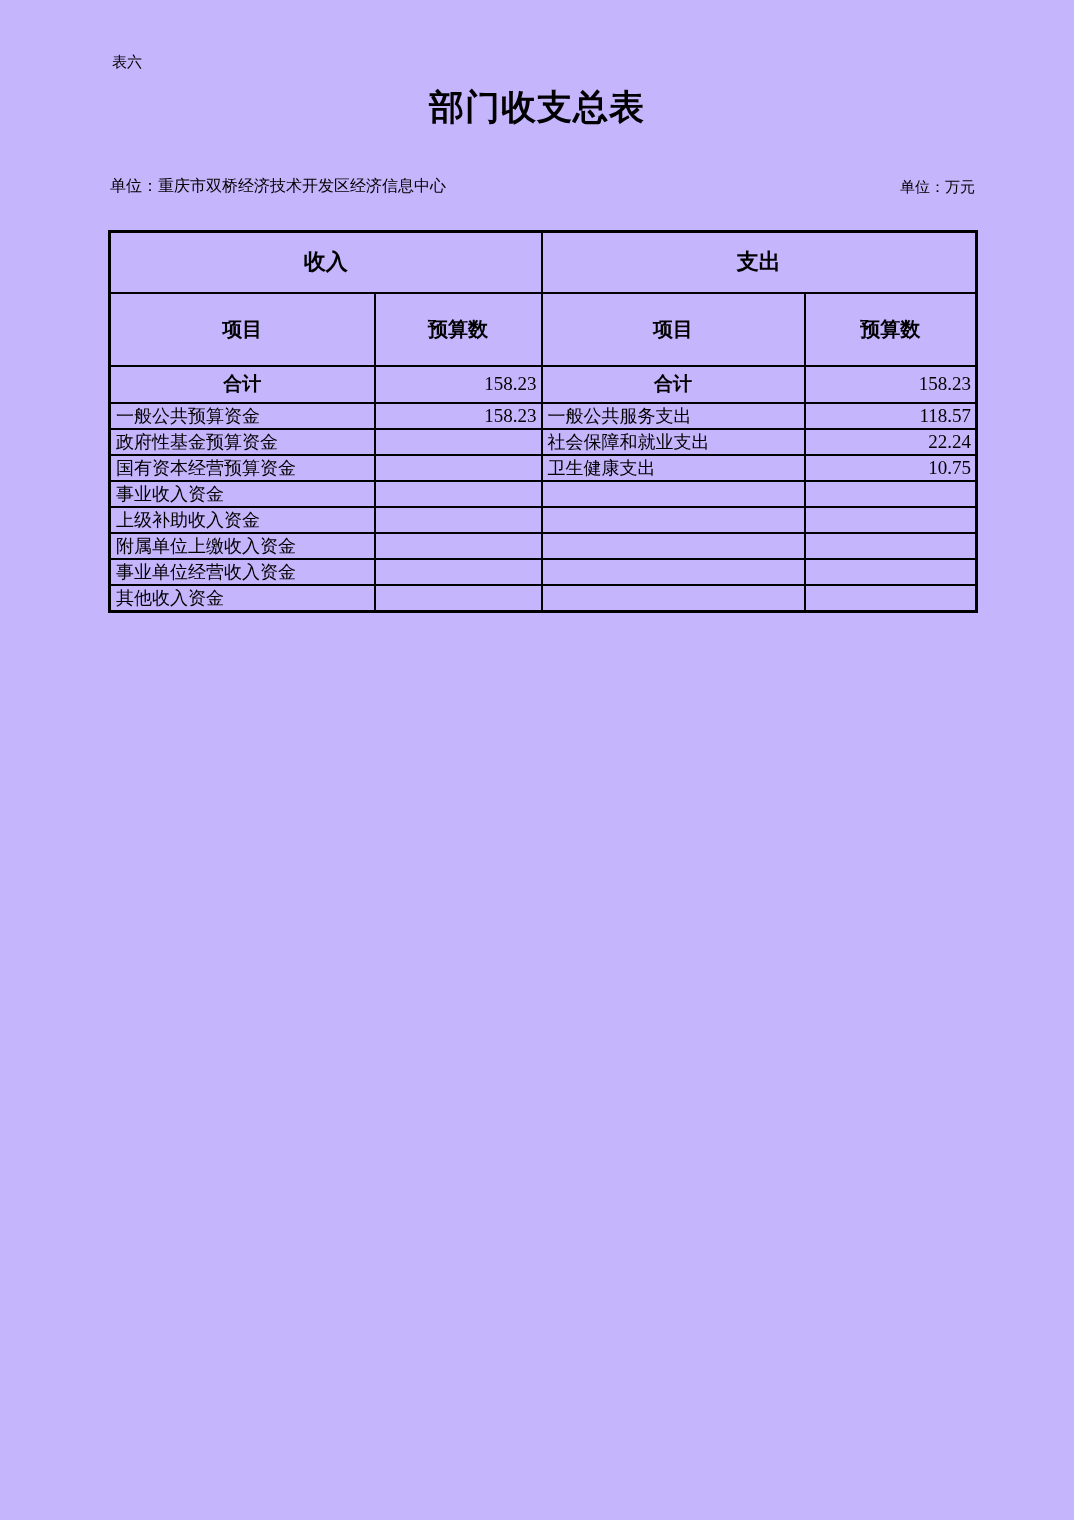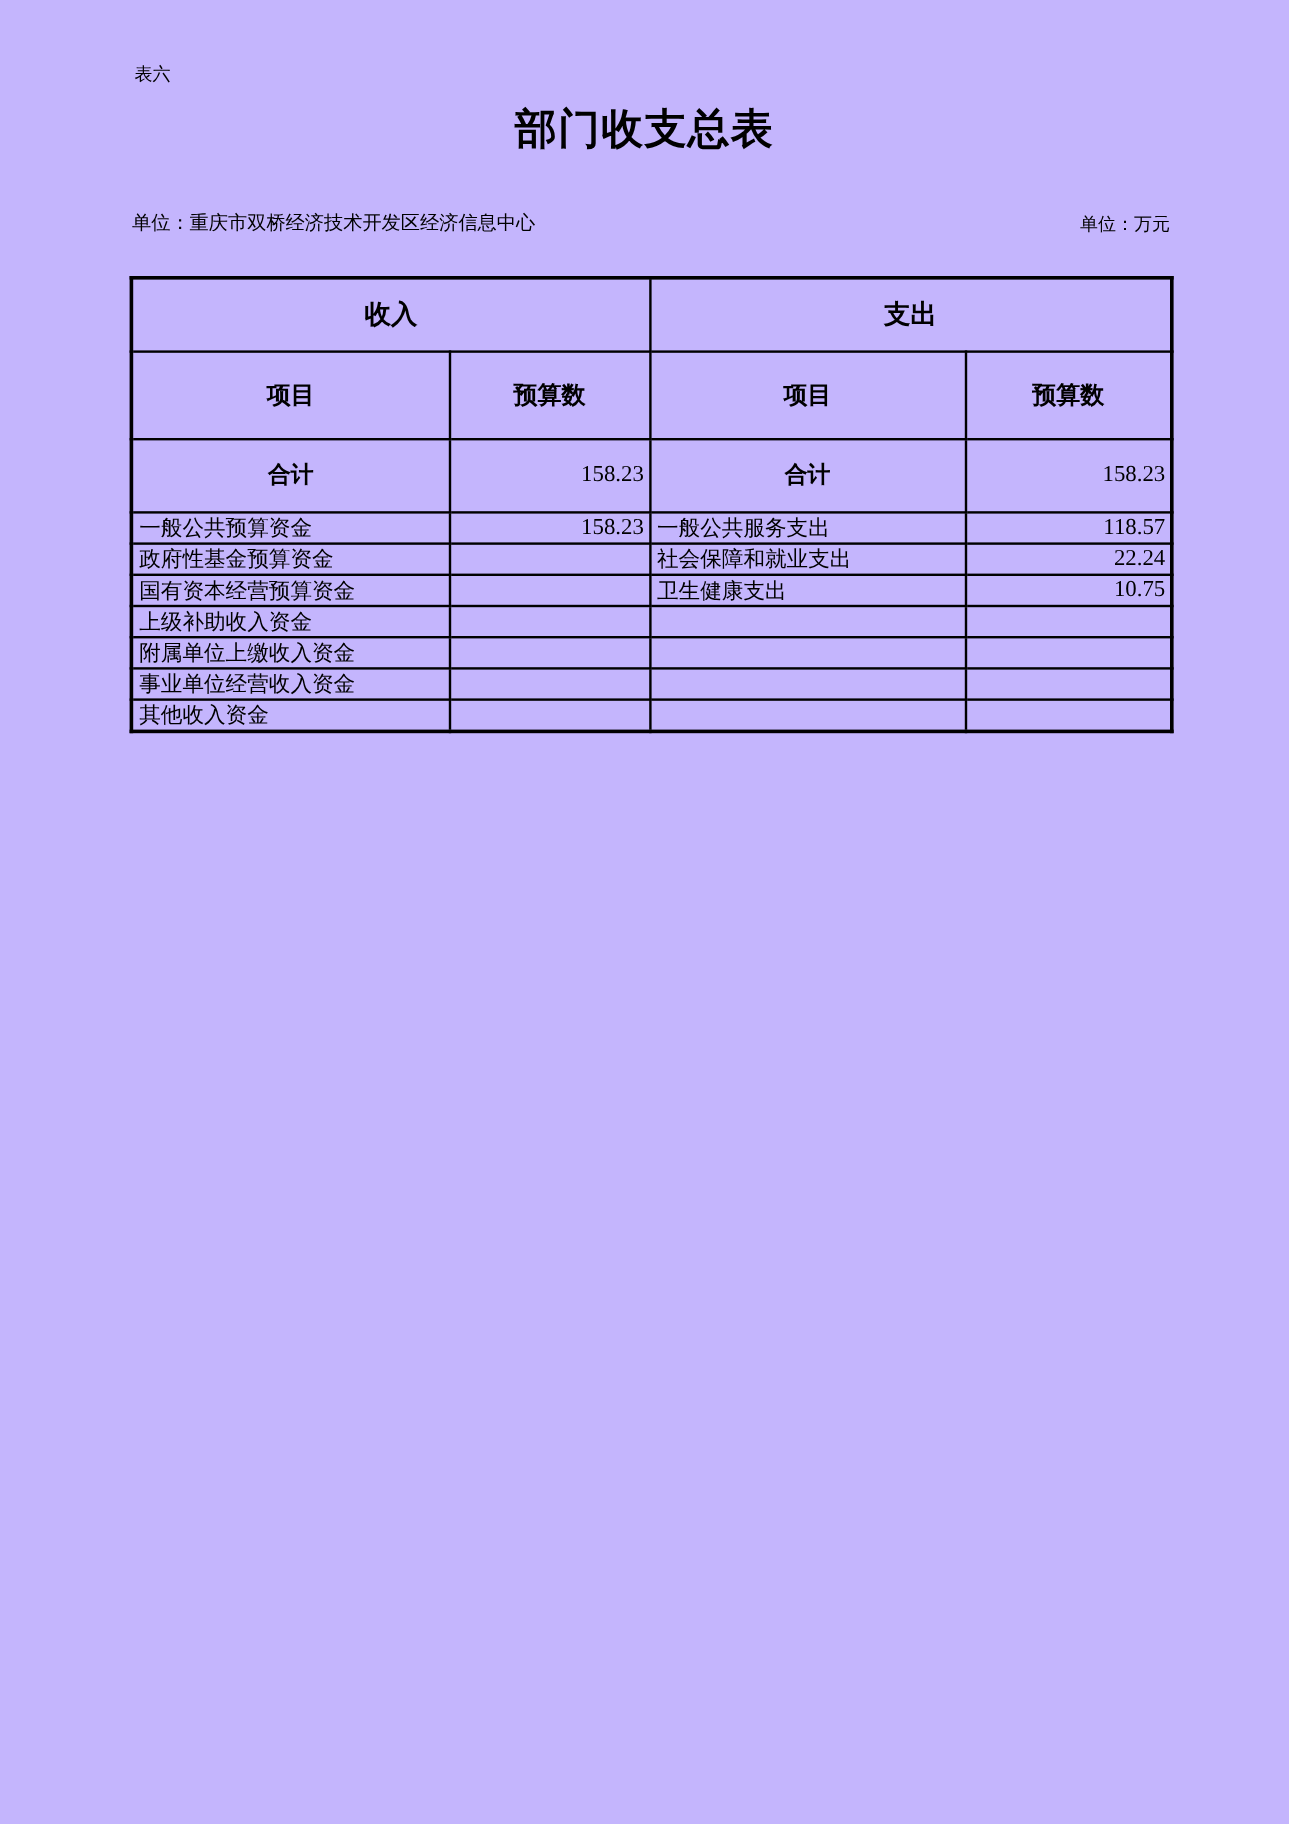--- a/index.html
+++ b/index.html
@@ -63,21 +63,21 @@
     margin-top: 20px;
   }
   .budget-table th, .budget-table td {
     border: 2px solid #000000;
     vertical-align: middle;
     overflow: hidden;
     white-space: nowrap;
   }
   .budget-table thead tr.group-row { height: 61px; }
   .budget-table thead tr.col-row { height: 73px; }
-  .budget-table tbody tr.total-row { height: 61px; }
+  .budget-table tbody tr.total-row { height: 37px; }
   .budget-table tbody tr.data-row { height: 22px; }
   .budget-table th {
     font-family: "Liberation Sans", sans-serif;
     font-weight: bold;
     text-align: center;
   }
   .budget-table thead tr.group-row th { font-size: 22px; }
   .budget-table thead tr.col-row th { font-size: 20px; }
   .budget-table td.item-cell {
     font-size: 18px;
@@ -151,20 +151,26 @@
           <td class="item-cell">社会保障和就业支出</td>
           <td class="value-cell">22.24</td>
         </tr>
         <tr class="data-row">
           <td class="item-cell">国有资本经营预算资金</td>
           <td class="value-cell"></td>
           <td class="item-cell">卫生健康支出</td>
           <td class="value-cell">10.75</td>
         </tr>
         <tr class="data-row">
+          <td class="item-cell">事业收入资金</td>
+          <td class="value-cell"></td>
+          <td class="item-cell"></td>
+          <td class="value-cell"></td>
+        </tr>
+        <tr class="data-row">
           <td class="item-cell">上级补助收入资金</td>
           <td class="value-cell"></td>
           <td class="item-cell"></td>
           <td class="value-cell"></td>
         </tr>
         <tr class="data-row">
           <td class="item-cell">附属单位上缴收入资金</td>
           <td class="value-cell"></td>
           <td class="item-cell"></td>
           <td class="value-cell"></td>

